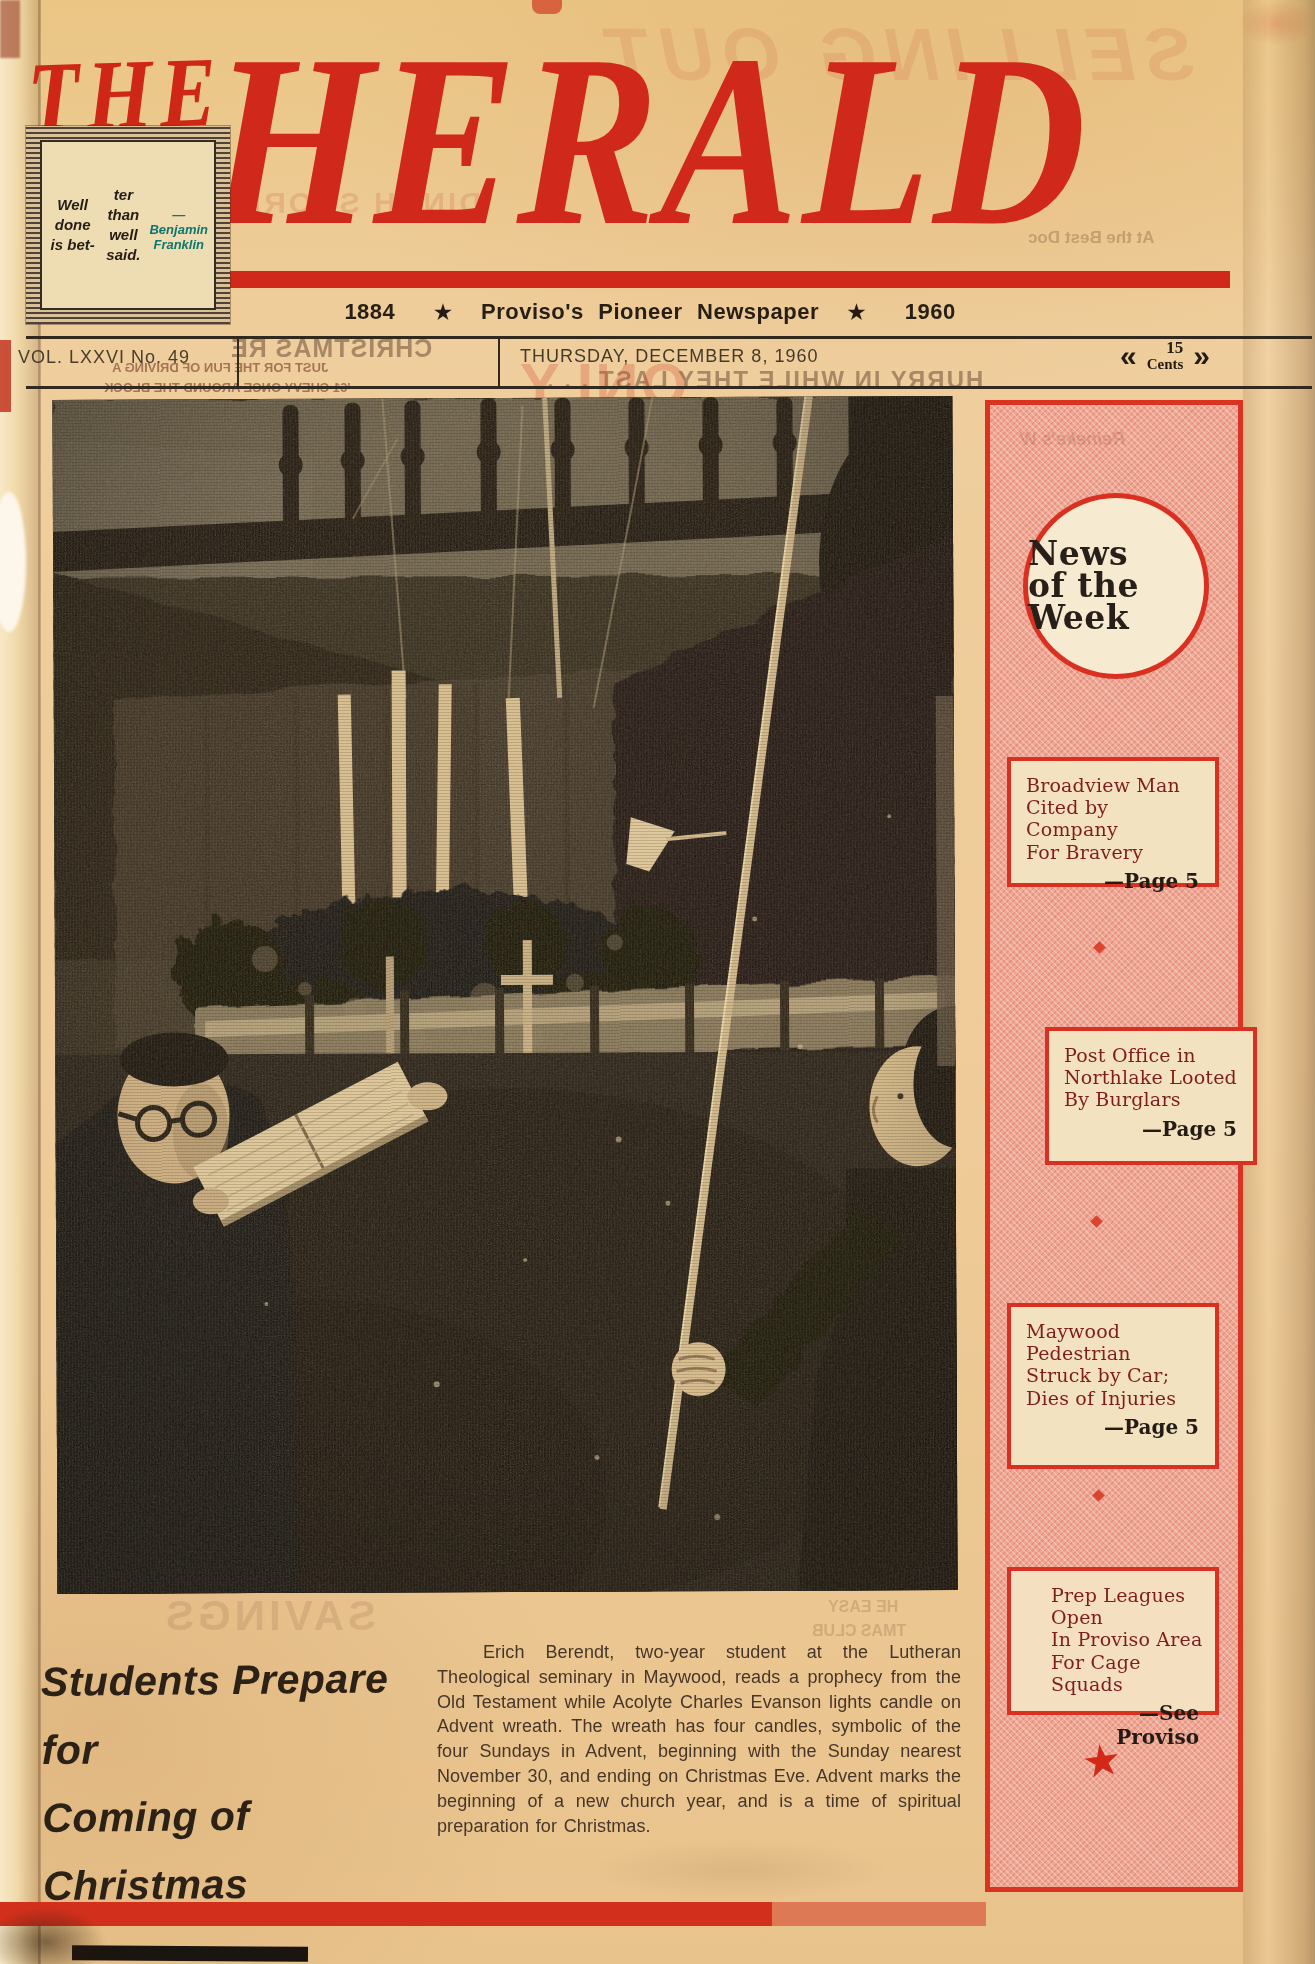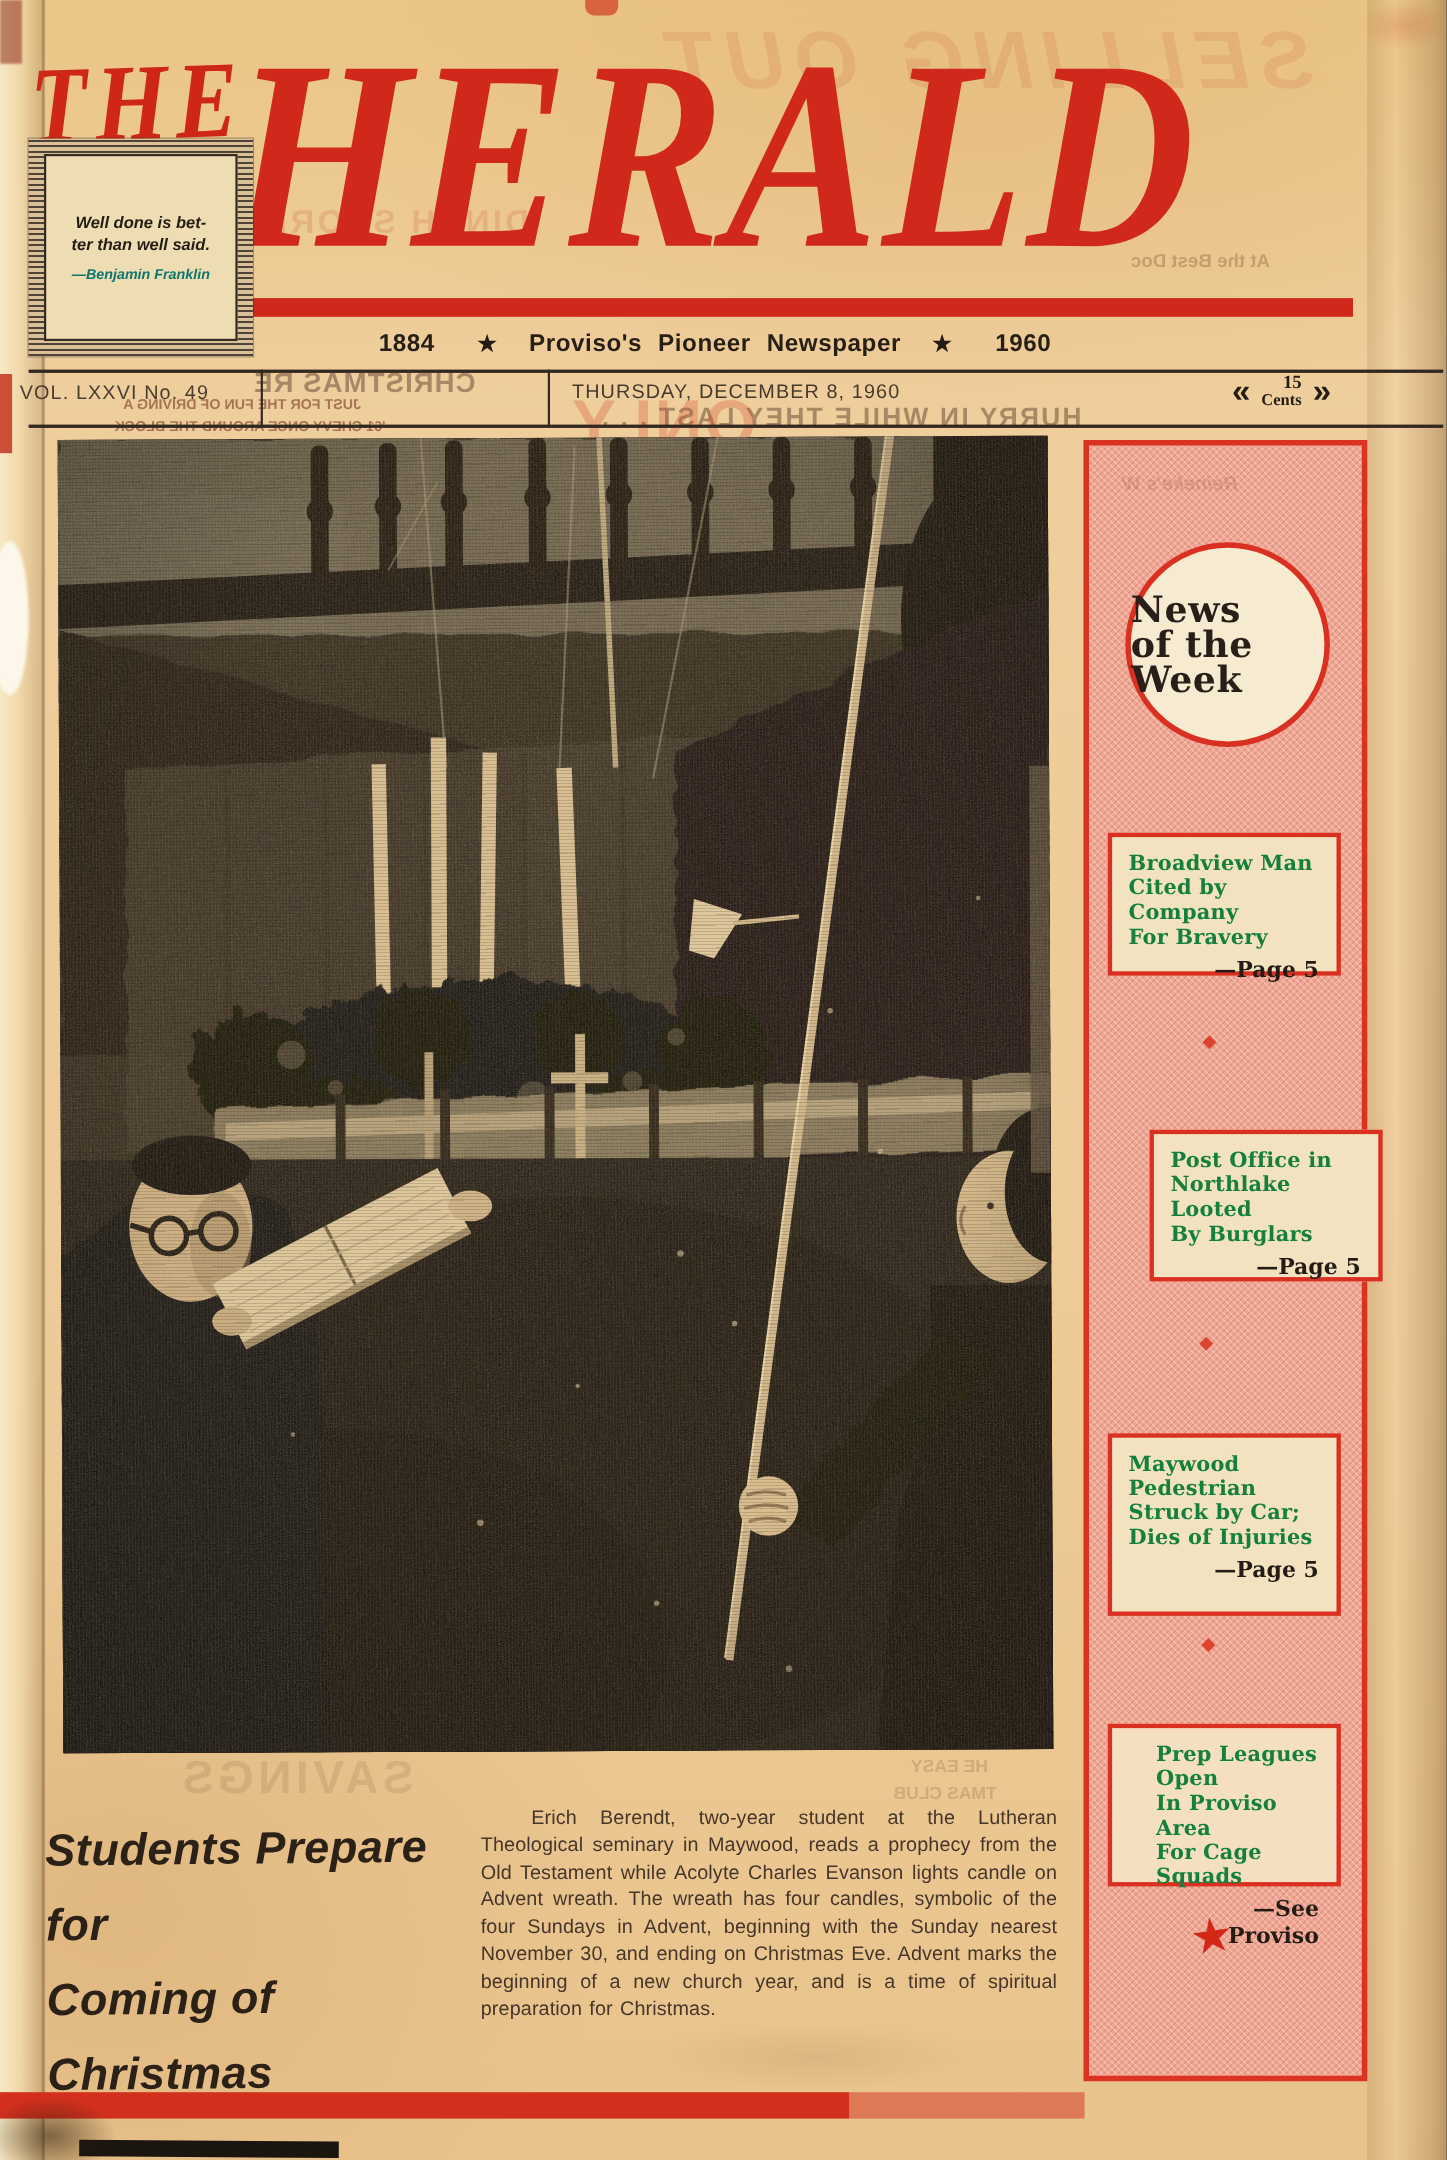--- a/index.html
+++ b/index.html
@@ -45,21 +45,21 @@
     font-size:208px;line-height:1;color:#d0281a;letter-spacing:4px;transform:scaleY(1.18) skewX(-2deg);transform-origin:left top;}
   .herald-rule{left:140px;top:271px;width:1090px;height:17px;background:#d0281a;}
   .tagline{left:300px;top:299px;width:700px;text-align:center;font-weight:bold;font-size:22px;color:#271f16;word-spacing:8px;letter-spacing:.5px;}
   .tagline .yr{margin:0 10px;}
   .tagline .star{color:#241c14;margin:0 14px;font-size:20px;}
   
   .quote-frame{left:26px;top:126px;width:204px;height:198px;
     background:repeating-linear-gradient(0deg,#4e4336 0 2px,#d9c096 2px 5px);
     box-shadow:0 0 0 1px rgba(60,45,30,.4);}
   .quote-inner{position:absolute;left:14px;top:14px;right:14px;bottom:14px;background:#eedcb2;
-    border:2px solid #342b21;display:flex;flex-direction:column;justify-content:center;align-items:center;text-align:center;padding:6px;}
+    border:2px solid #342b21;display:flex;flex-direction:row;justify-content:center;align-items:center;text-align:center;padding:6px;}
   .quote-line{font-size:15px;font-weight:bold;font-style:italic;color:#241d15;line-height:1.35;}
   .quote-attr{font-size:13px;font-weight:bold;font-style:italic;color:#0f766e;margin-top:9px;}
   
   .rule{background:#32291e;}
   .rule-top{left:26px;top:336px;width:1286px;height:3px;}
   .rule-bot{left:26px;top:386px;width:1286px;height:3px;}
   .vdiv1{left:237px;top:336px;width:2px;height:52px;background:#32291e;}
   .vdiv2{left:498px;top:336px;width:2px;height:52px;background:#32291e;}
   .vol{left:18px;top:347px;font-size:18px;color:#4a3d2d;letter-spacing:1px;}
   .date{left:520px;top:346px;font-size:18px;color:#453a2a;letter-spacing:1px;}
@@ -84,21 +84,21 @@
   .now-circle{position:absolute;left:33px;top:88px;width:186px;height:186px;border-radius:50%;
     background:#f6ead0;border:5px solid #d93021;box-sizing:border-box;
     display:flex;flex-direction:column;justify-content:center;}
   .now-line{font-family:"DejaVu Serif",serif;font-weight:bold;font-size:33px;line-height:.98;color:#271f18;letter-spacing:.5px;}
   .news-box{position:absolute;left:17px;width:212px;background:#f3e2bf;border:4px solid #d93021;box-sizing:border-box;
     padding:13px 12px 9px 15px;}
   .nb1{top:352px;height:130px;}
   .nb2{top:622px;height:138px;margin-left:38px;}
   .nb3{top:898px;height:166px;}
   .nb4{top:1162px;height:148px;background:#f4dfc0;padding-left:40px;}
-  .nb-line{font-family:"DejaVu Serif",serif;font-weight:bold;font-size:19px;line-height:1.17;color:#15803d;letter-spacing:.2px;}
+  .nb-line{font-family:"DejaVu Serif",serif;font-weight:normal;font-size:19px;line-height:1.17;color:#7f1d1d;letter-spacing:.2px;}
   .nb-ref{font-family:"DejaVu Serif",serif;font-weight:bold;font-size:20px;color:#241c14;text-align:right;margin-top:6px;padding-right:4px;}
   .red-dot{position:absolute;width:9px;height:9px;background:#d83a22;transform:rotate(45deg);opacity:.9;}
   .rd1{left:105px;top:538px;}
   .rd2{left:102px;top:812px;}
   .rd3{left:104px;top:1086px;}
   .side-star{position:absolute;left:92px;top:1334px;font-size:44px;color:#d32718;transform:rotate(-8deg);line-height:1;}
   
   .headline{left:42px;top:1646px;width:392px;font-weight:bold;font-style:italic;font-size:41px;line-height:1.66;
     color:#2b2117;letter-spacing:.5px;transform:rotate(-.6deg);}
   .caption{left:437px;top:1640px;width:524px;font-size:18px;line-height:1.38;color:#46362a;

